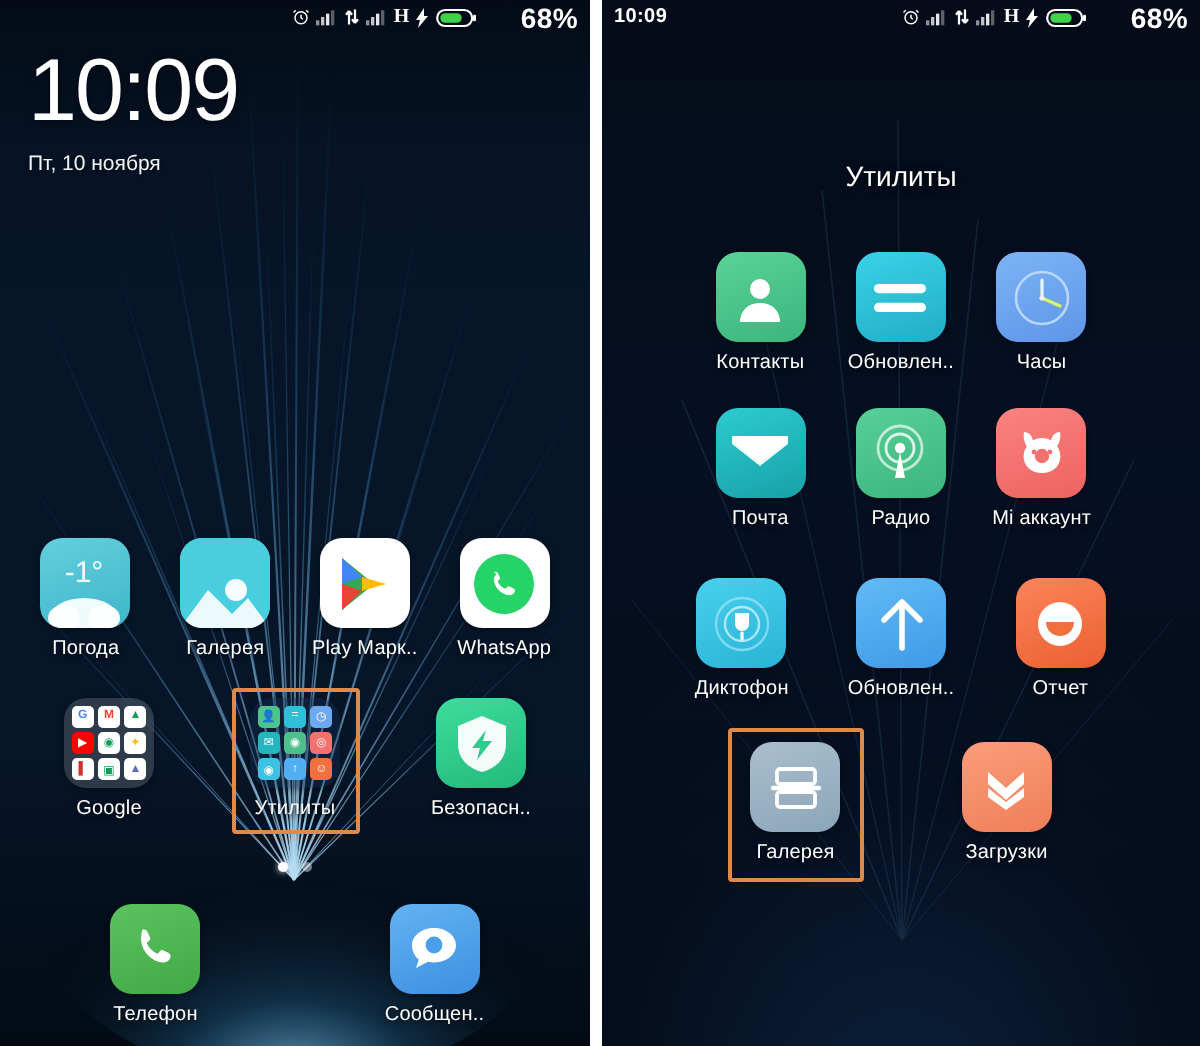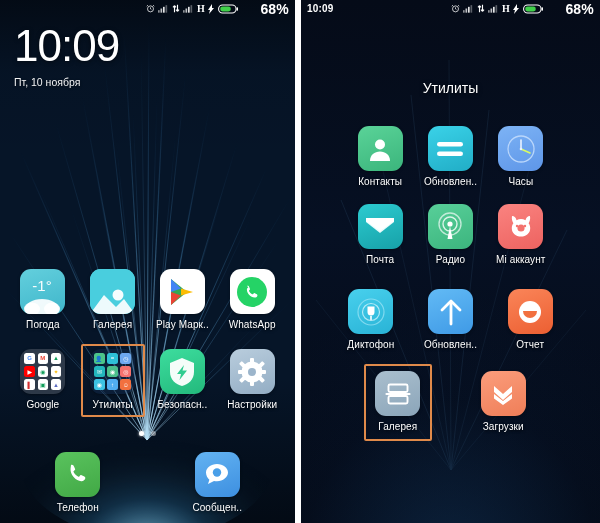--- a/index.html
+++ b/index.html
@@ -303,41 +303,20 @@
       <div class="cell">
         <div class="appicon" style="background:linear-gradient(160deg,#3ddd9e,#23b97c)">
           <svg width="28" height="30" viewBox="0 0 28 30">
             <path d="M14 1 L26 6 V15 C26 23 20 27.5 14 29 C8 27.5 2 23 2 15 V6 Z" fill="#fff" opacity=".95"></path>
             <path d="M16 8 L9 17h4l-1.5 6 7.5-9.5h-4.5z" fill="#2ecc8f"></path>
           </svg>
         </div>
         <div class="applabel">Безопасн..</div>
       </div>
 
-      <div class="cell">
-        <div class="appicon" style="background:linear-gradient(160deg,#b9cddd,#93adc4)">
-          <svg width="28" height="28" viewBox="0 0 28 28">
-            <g fill="#ffffff">
-              <circle cx="14" cy="14" r="10.5"></circle>
-              <g>
-                <rect x="12" y="0" width="4" height="6" rx="1"></rect>
-                <rect x="12" y="22" width="4" height="6" rx="1"></rect>
-                <rect x="0" y="12" width="6" height="4" rx="1"></rect>
-                <rect x="22" y="12" width="6" height="4" rx="1"></rect>
-                <rect x="2.5" y="3.5" width="4" height="6" rx="1" transform="rotate(-45 4.5 6.5)"></rect>
-                <rect x="21.5" y="18.5" width="4" height="6" rx="1" transform="rotate(-45 23.5 21.5)"></rect>
-                <rect x="21.5" y="3.5" width="4" height="6" rx="1" transform="rotate(45 23.5 6.5)"></rect>
-                <rect x="2.5" y="18.5" width="4" height="6" rx="1" transform="rotate(45 4.5 21.5)"></rect>
-              </g>
-            </g>
-            <circle cx="14" cy="14" r="4" fill="#9cb5cb"></circle>
-          </svg>
-        </div>
-        <div class="applabel">Настройки</div>
-      </div>
     </div>
 
     <div class="dots" style="top:431px;">
       <span class="dot on"></span>
       <span class="dot"></span>
     </div>
 
     <div class="home-grid row" style="top:452px; padding:0 8px;">
 
       <div class="cell">

